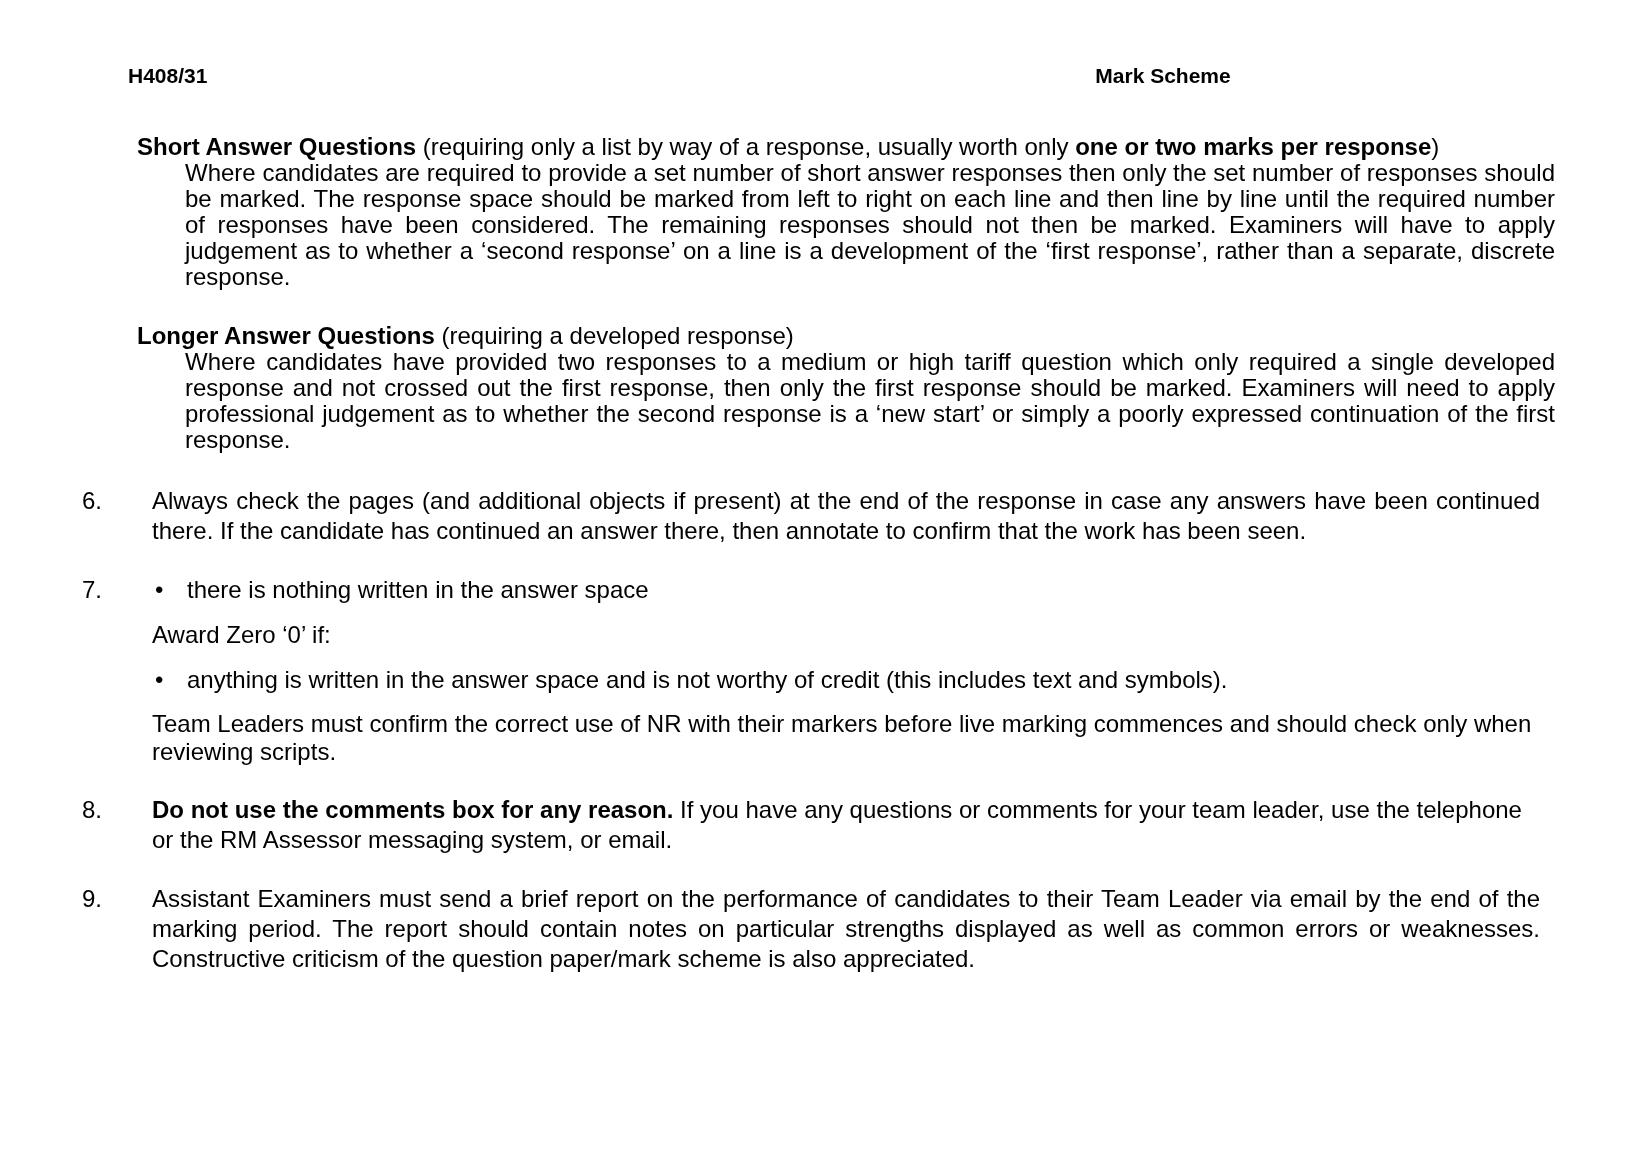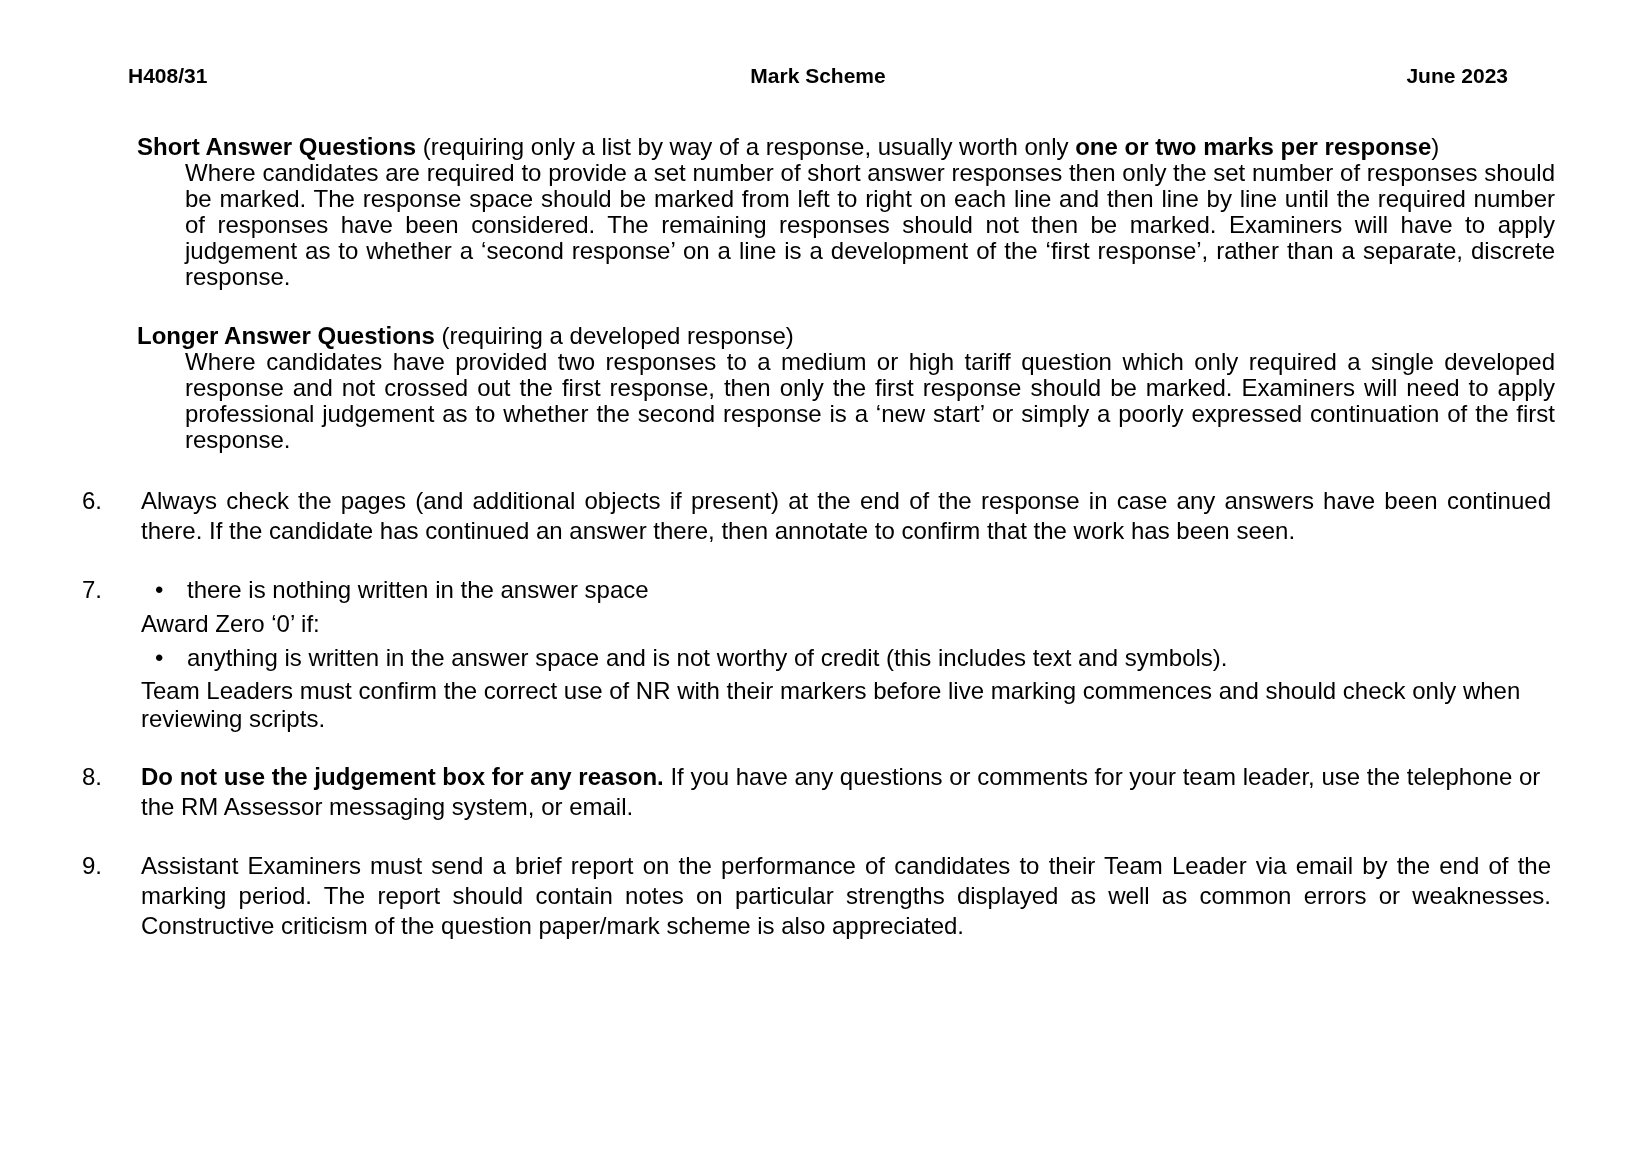--- a/index.html
+++ b/index.html
@@ -39,38 +39,37 @@
   .intro .body { text-align: justify; margin-left: 48px; }
   .b { font-weight: 700; }
 
   .item {
     position: relative;
     padding-left: 55px;
     line-height: 30px;
     margin-top: 29px;
   }
   .item .num { position: absolute; left: 0; top: 0; }
-  .item p { margin: 4px; }
+  .item p { margin: 15px; }
   .just { text-align: justify; }
 
   .bullet-row { position: relative; padding-left: 50px; }
   .bullet-row .bullet { position: absolute; left: 18px; }
 
   .gap { margin-top: 18px; }
   .team-note { margin-top: 19px; line-height: 28px; }
 </style>
 </head>
 <body>
 
 <div class="page">
 
   <div class="header">
     <span class="hl">H408/31</span>
     <span class="hc">Mark Scheme</span>
-    <span class="hr">June 2023</span>
   </div>
 
   <div class="content">
 
     <div class="intro">
       <p><span class="b">Short Answer Questions</span><span> (requiring only a list by way of a response, usually worth only </span><span class="b">one or two marks per response</span><span>)</span></p>
       <p class="body">Where candidates are required to provide a set number of short answer responses then only the set number of responses should be marked. The response space should be marked from left to right on each line and then line by line until the required number of responses have been considered.  The remaining responses should not then be marked. Examiners will have to apply judgement as to whether a ‘second response’ on a line is a development of the ‘first response’, rather than a separate, discrete response.</p>
     </div>
 
     <div class="intro">
@@ -92,21 +91,21 @@
       <p class="gap">Award Zero ‘0’ if:</p>
       <div class="bullet-row">
         <span class="bullet">•</span>
         <span>anything is written in the answer space and is not worthy of credit (this includes text and symbols).</span>
       </div>
       <p class="team-note">Team Leaders must confirm the correct use of NR with their markers before live marking commences and should check only when reviewing scripts.</p>
     </div>
 
     <div class="item">
       <span class="num">8.</span>
-      <p><span class="b">Do not use the judgement box for any reason.</span><span> If you have any questions or comments for your team leader, use the telephone or the RM Assessor messaging system, or email.</span></p>
+      <p><span class="b">Do not use the comments box for any reason.</span><span> If you have any questions or comments for your team leader, use the telephone or the RM Assessor messaging system, or email.</span></p>
     </div>
 
     <div class="item">
       <span class="num">9.</span>
       <p class="just">Assistant Examiners must send a brief report on the performance of candidates to their Team Leader  via email by the end of the marking period. The report should contain notes on particular strengths displayed as well as common errors or weaknesses. Constructive criticism of the question paper/mark scheme is also appreciated.</p>
     </div>
 
   </div>
 </div>
 

